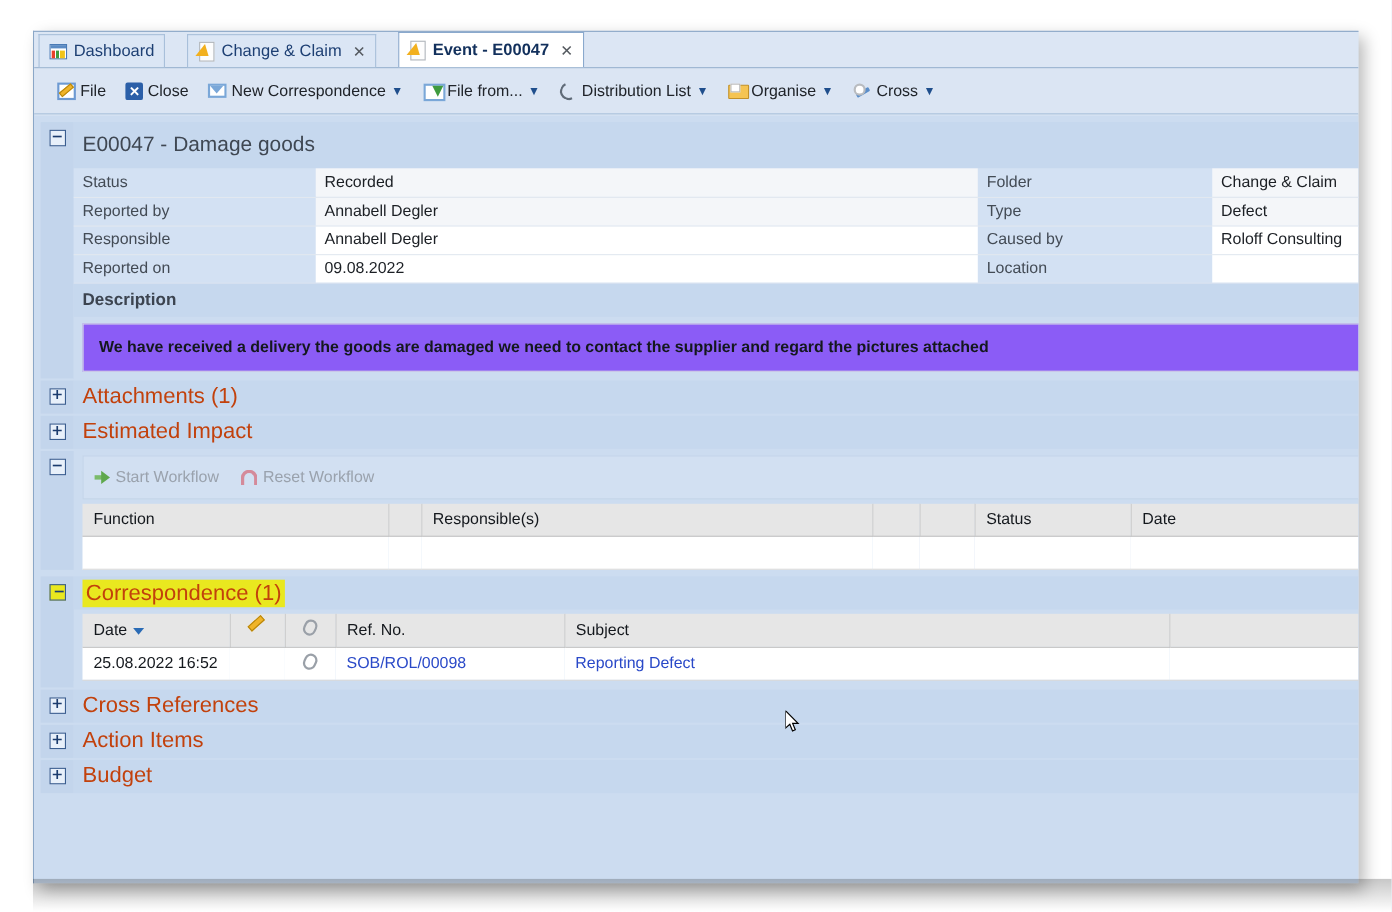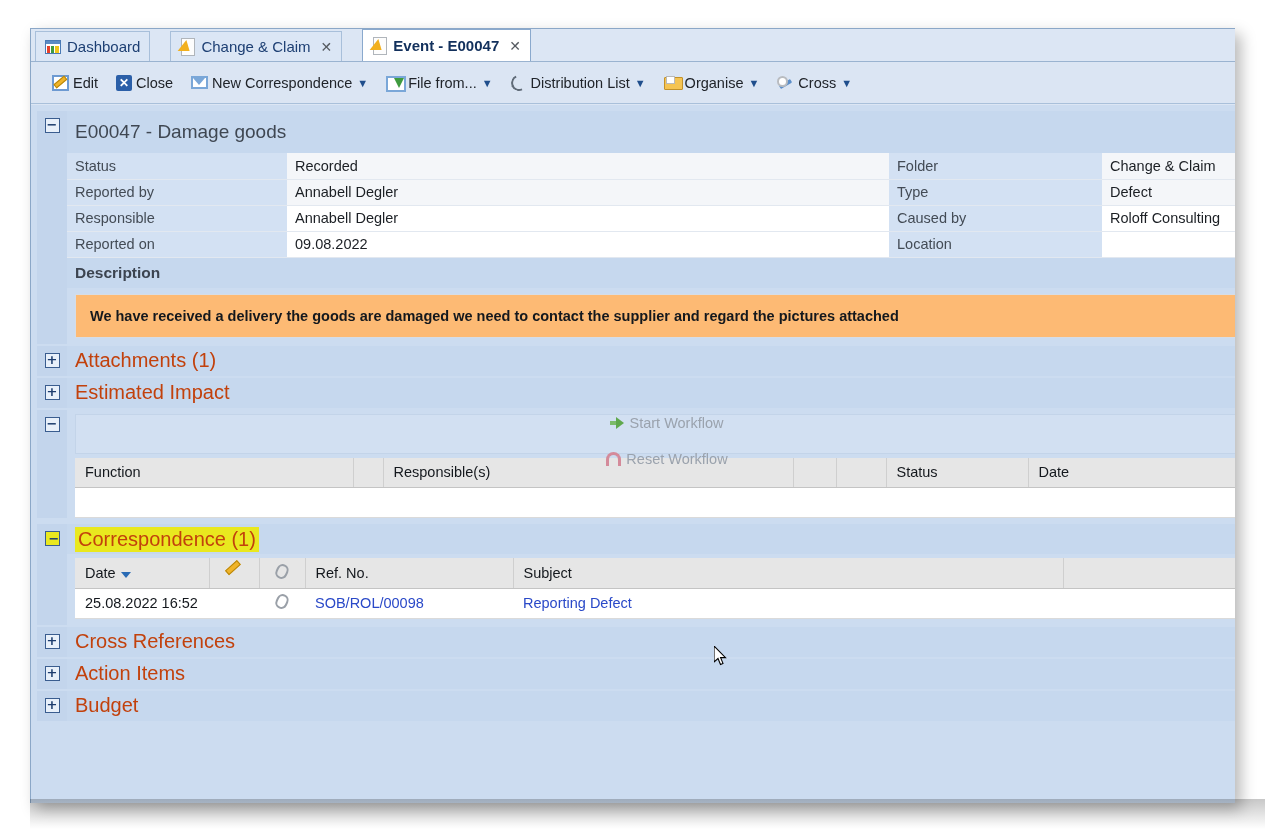--- a/index.html
+++ b/index.html
@@ -204,32 +204,31 @@
   td.val.alt { background: #f4f6f9; }
   .lnk { color: #2a49c8; }
 
   
   .descwrap { background:#ccdcf0; padding: 0 0 6px 0; font-weight: bold; }
   .desclabel {
     background:#c6d8ee; height:30px; display:flex; align-items:center;
     padding-left:8px; font-size:15.5px; color:#3c4450;
   }
   .descbox {
-    background:#fdba74; margin: 6px 8px 0 8px;
+    background:#8b5cf6; margin: 6px 8px 0 8px;
     height: 44px; display:flex; align-items:center;
     padding-left: 14px; font-size: 14.5px; color:#14181d;
     border:1px solid #d7dde5;
   }
 
   
   .wfbar {
     background:#d2e0f2; height:40px; margin:4px 8px 0 8px;
     display:flex; align-items:center; gap:20px; padding-left:10px;
     border:1px solid #c3d4e9;
-    flex-direction:column;
   }
   .wfbtn { display:flex; align-items:center; gap:5px; font-size:14.5px; color:#9aa2ad; }
   .i-arrow { width:14px;height:12px;flex:none;position:relative; }
   .i-arrow::before{content:"";position:absolute;left:0;top:4px;width:7px;height:4px;background:#7bbb6a;}
   .i-arrow::after{content:"";position:absolute;left:6px;top:0;width:0;height:0;
      border-top:6px solid transparent;border-bottom:6px solid transparent;border-left:8px solid #5fa84d;}
   .i-reset{width:15px;height:14px;flex:none;border:3px solid #d48a9a;border-bottom:none;
      border-radius:8px 8px 0 0;}
 
   table.grid { border-collapse: collapse; width:100%; table-layout: fixed; margin: 4px 0 0 8px; }
@@ -283,21 +282,21 @@
     <div class="tab active">
       <span class="ico-event"></span>
       <span>Event - E00047</span>
       <span class="tclose">✕</span>
     </div>
   </div>
 
   <div id="toolbar">
     <div class="tbtn">
       <span class="i-edit"></span>
-      <span>Edit</span>
+      <span>File</span>
     </div>
     <div class="tbtn">
       <span class="i-close">✕</span>
       <span>Close</span>
     </div>
     <div class="tbtn">
       <span class="i-mail"></span>
       <span>New Correspondence</span>
       <span class="caret">▼</span>
     </div>

